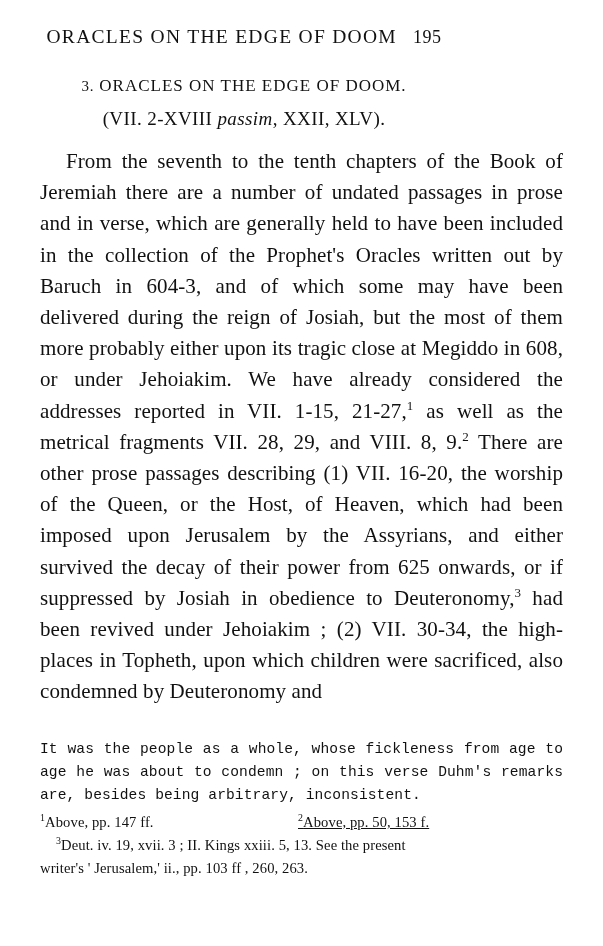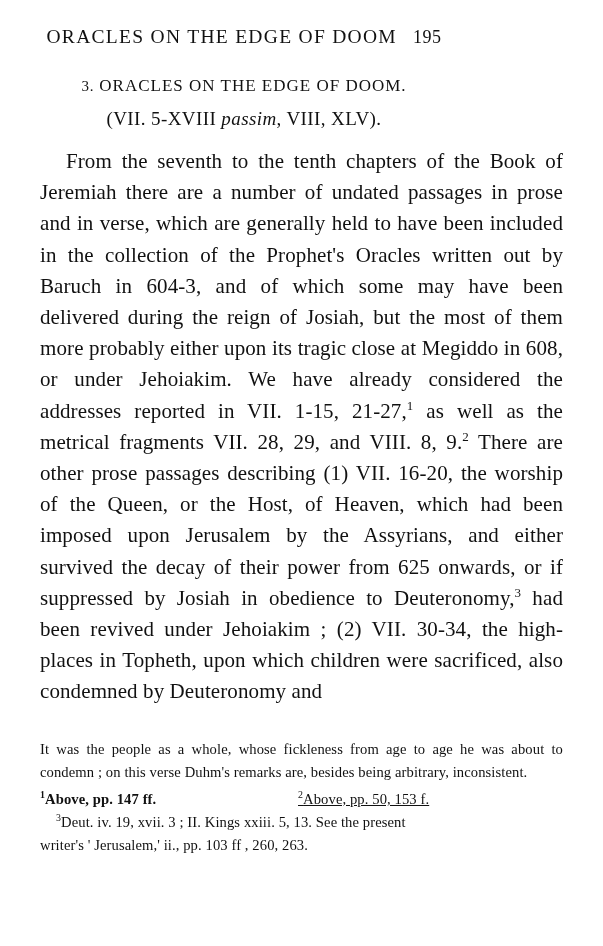--- a/index.html
+++ b/index.html
@@ -97,26 +97,26 @@
   .footnotes {
     position: absolute;
     left: 40px;
     top: 738px;
     width: 523px;
     font-size: 14.6px;
     line-height: 23px;
     letter-spacing: 0.1px;
   }
   .footnotes p { margin: 0; }
-  .fn-note { text-align: justify; }
+  .fn-note { text-align: justify; font-family: Liberation Mono, monospace; }
   .fn-row {
     position: relative;
     margin-top: 4px;
   }
-  .fn-row .fn-left { display: inline; font-weight: bold; }
+  .fn-row .fn-left { display: inline; }
   .fn-row .fn-right {
     position: absolute;
     left: 258px;
     top: 0;
     text-decoration: underline;
   }
   .fn-last {
     margin-top: 4px;
     text-indent: 16px;
   }
@@ -135,21 +135,21 @@
   <div class="running-head">
     <span class="rh-title">Oracles on the Edge of Doom</span><span class="rh-page">195</span>
   </div>
 
   <div class="section-title">
     <span class="num">3.</span>
     <span class="caps">Oracles on the Edge of Doom.</span>
   </div>
 
   <div class="section-refs">
-    <span>(VII. 5-XVIII </span><em>passim</em><span>, VIII, XLV).</span>
+    <span>(VII. 2-XVIII </span><em>passim</em><span>, XXII, XLV).</span>
   </div>
 
   <div class="body-text">
     <p><span>From the seventh to the tenth chapters of the Book of Jeremiah there are a number of undated passages in prose and in verse, which are generally held to have been included in the collection of the Prophet's Oracles written out by Baruch in 604-3, and of which some may have been delivered during the reign of Josiah, but the most of them more probably either upon its tragic close at Megiddo in 608, or under Jehoiakim.   We have already considered the addresses reported in VII. 1-15, 21-27,</span><sup>1</sup><span> as well as the metrical fragments VII. 28, 29, and VIII. 8, 9.</span><sup>2</sup><span>   There are other prose passages describing (1) VII. 16-20, the worship of the Queen, or the Host, of Heaven, which had been imposed upon Jerusalem by the Assyrians, and either survived the decay of their power from 625 onwards, or if suppressed by Josiah in obedience to Deuteronomy,</span><sup>3</sup><span> had been revived under Jehoiakim ; (2) VII. 30-34, the high-places in Topheth, upon which children were sacrificed, also condemned by Deuteronomy and</span></p>
   </div>
 
   <div class="rule"></div>
 
   <div class="footnotes">
     <p class="fn-note">It was the people as a whole, whose fickleness from age to age he was about to condemn ; on this verse Duhm's remarks are, besides being arbitrary, inconsistent.</p>

